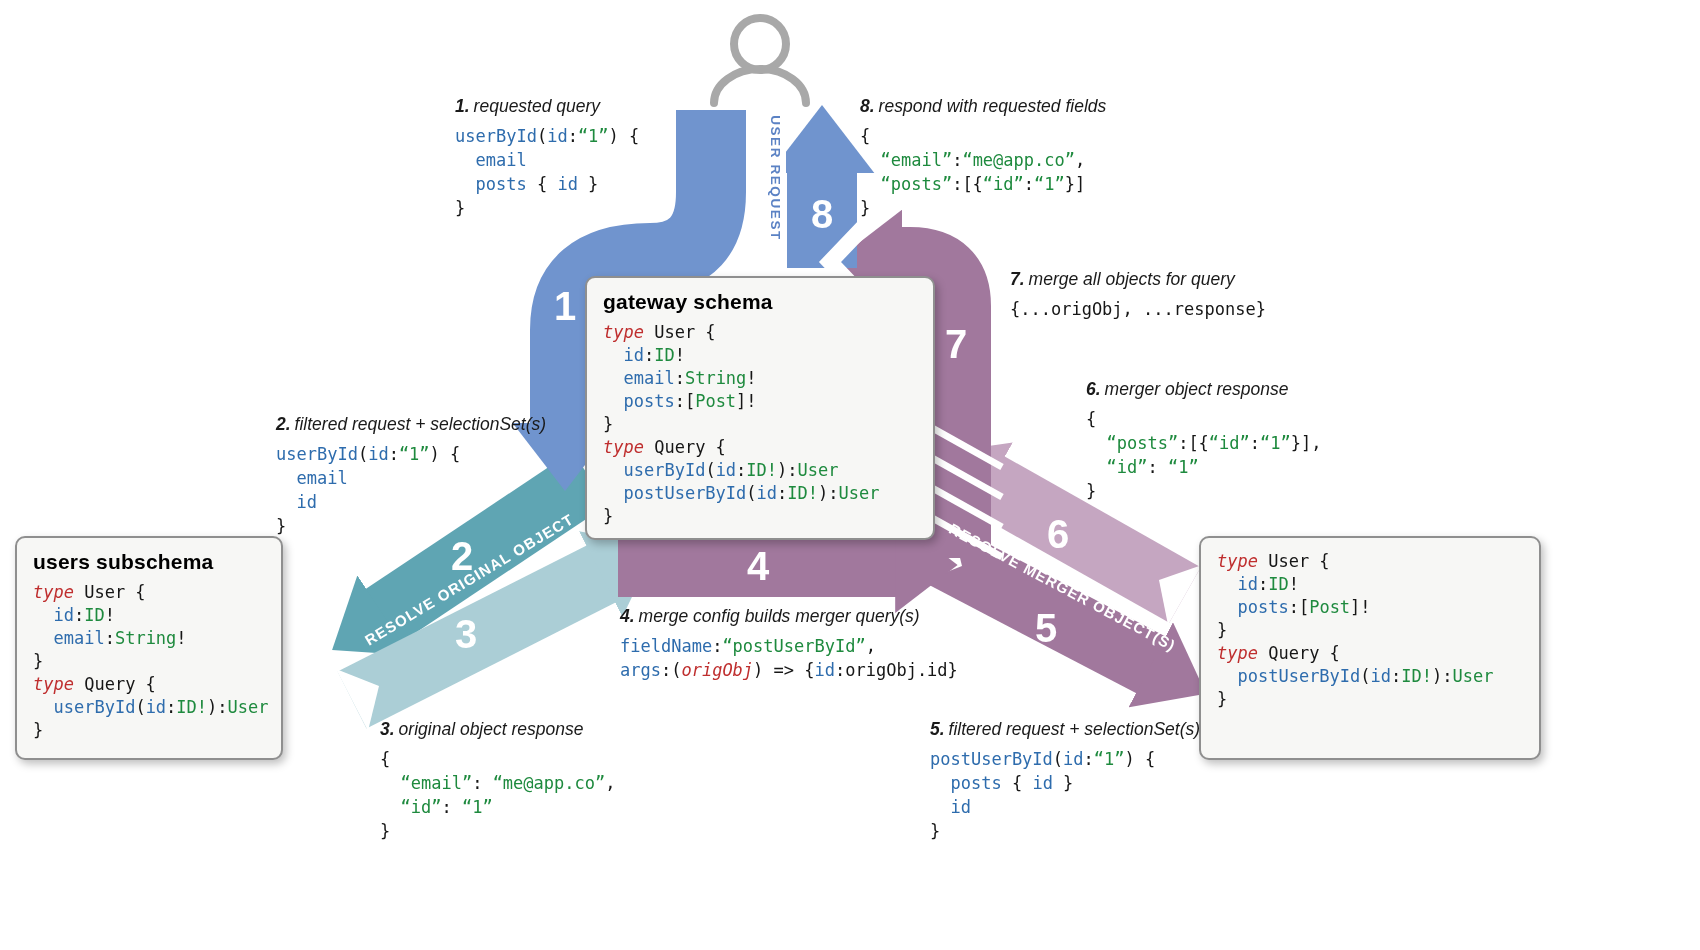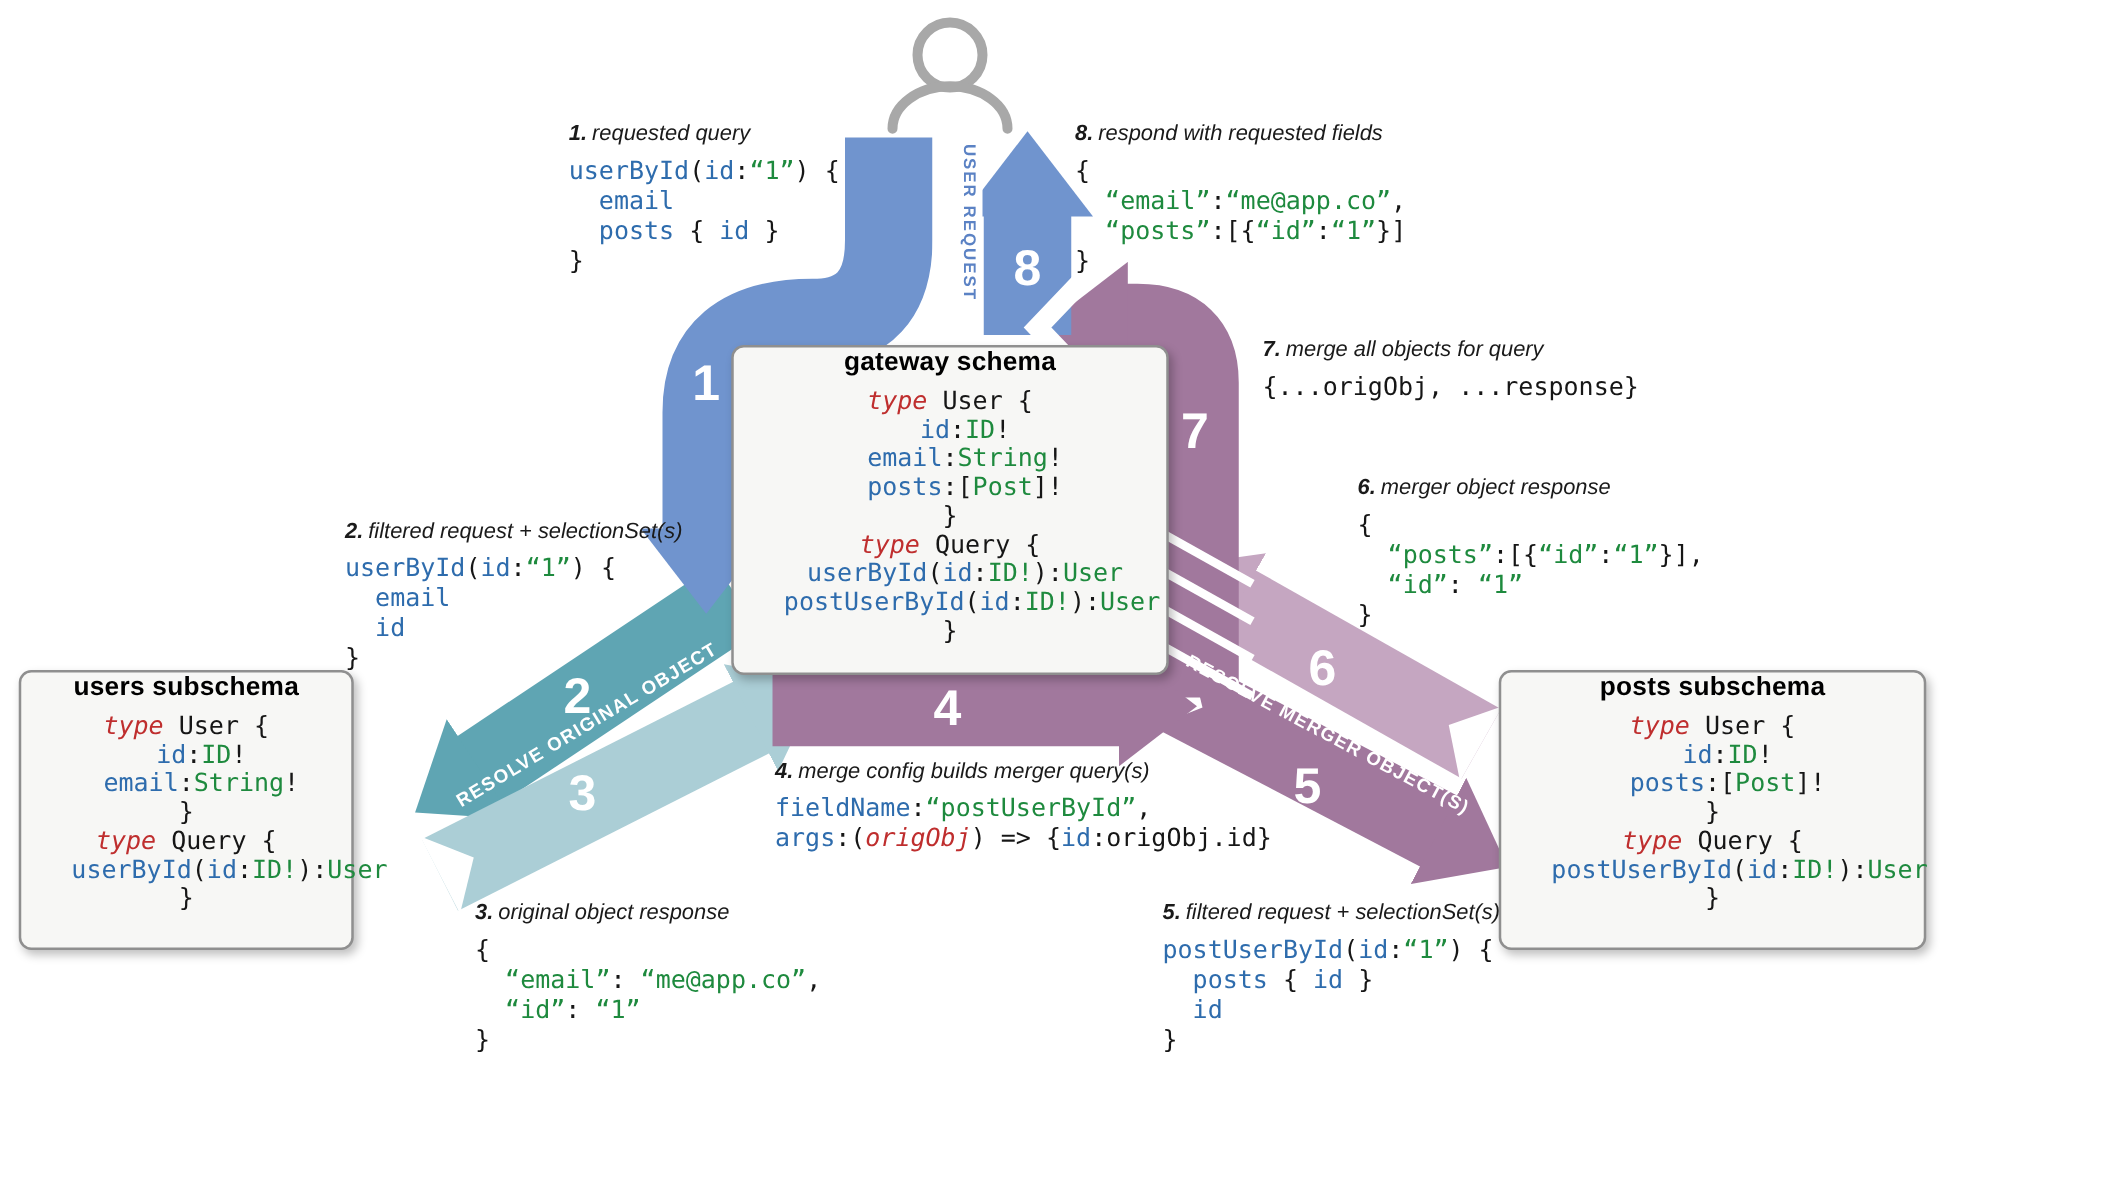--- a/index.html
+++ b/index.html
@@ -1,23 +1,23 @@
 <!DOCTYPE html>
 <html><head>
 <meta charset="utf-8">
 <style>
   *{margin:0;padding:0;box-sizing:border-box;}
   body{background:#fff;}
   .canvas{position:relative;width:1700px;height:950px;background:#fff;overflow:hidden;
           font-family:"Liberation Sans",sans-serif;}
   .layer{position:absolute;inset:0;width:1700px;height:950px;}
   .box{position:absolute;background:#f7f7f5;border:2px solid #8f8f8f;border-radius:10px;
-       box-shadow:3px 4px 8px rgba(0,0,0,.25);padding:0 16px;text-align:center;}
+       box-shadow:3px 4px 8px rgba(0,0,0,.25);padding:12px 16px;}
   .box-title{font-size:21px;font-weight:bold;color:#000;margin-bottom:7px;letter-spacing:.2px;}
-  .code{font-family:"DejaVu Sans Mono","Liberation Mono",monospace;font-size:20px;line-height:23px;
+  .code{font-family:"DejaVu Sans Mono","Liberation Mono",monospace;font-size:17px;line-height:23px;
         white-space:pre;color:#161616;}
   .step{position:absolute;}
   .step-header{font-size:17.5px;font-style:italic;color:#1a1a1a;margin-bottom:7px;}
   .step-num{font-weight:bold;margin-right:4px;}
   .step .code{line-height:24px;}
   .tok-k{color:#bf2e2e;font-style:italic;}
   .tok-f{color:#2e6cad;}
   .tok-t{color:#1e8a3e;}
   .tok-s{color:#1e8a3e;}
   .tok-p{color:#161616;}
@@ -104,21 +104,20 @@
     <div class="box-title">gateway schema</div>
     <div class="code"><div class="code-line"><span class="tok-k">type</span><span class="tok-p"> User {</span></div><div class="code-line"><span class="tok-p">  </span><span class="tok-f">id</span><span class="tok-p">:</span><span class="tok-t">ID</span><span class="tok-p">!</span></div><div class="code-line"><span class="tok-p">  </span><span class="tok-f">email</span><span class="tok-p">:</span><span class="tok-t">String</span><span class="tok-p">!</span></div><div class="code-line"><span class="tok-p">  </span><span class="tok-f">posts</span><span class="tok-p">:[</span><span class="tok-t">Post</span><span class="tok-p">]!</span></div><div class="code-line"><span class="tok-p">}</span></div><div class="code-line"><span class="tok-k">type</span><span class="tok-p"> Query {</span></div><div class="code-line"><span class="tok-p">  </span><span class="tok-f">userById</span><span class="tok-p">(</span><span class="tok-f">id</span><span class="tok-p">:</span><span class="tok-t">ID!</span><span class="tok-p">):</span><span class="tok-t">User</span></div><div class="code-line"><span class="tok-p">  </span><span class="tok-f">postUserById</span><span class="tok-p">(</span><span class="tok-f">id</span><span class="tok-p">:</span><span class="tok-t">ID!</span><span class="tok-p">):</span><span class="tok-t">User</span></div><div class="code-line"><span class="tok-p">}</span></div></div>
   </div>
 
   <div class="box" style="left:15px;top:536px;width:268px;height:224px;">
     <div class="box-title">users subschema</div>
     <div class="code"><div class="code-line"><span class="tok-k">type</span><span class="tok-p"> User {</span></div><div class="code-line"><span class="tok-p">  </span><span class="tok-f">id</span><span class="tok-p">:</span><span class="tok-t">ID</span><span class="tok-p">!</span></div><div class="code-line"><span class="tok-p">  </span><span class="tok-f">email</span><span class="tok-p">:</span><span class="tok-t">String</span><span class="tok-p">!</span></div><div class="code-line"><span class="tok-p">}</span></div><div class="code-line"><span class="tok-k">type</span><span class="tok-p"> Query {</span></div><div class="code-line"><span class="tok-p">  </span><span class="tok-f">userById</span><span class="tok-p">(</span><span class="tok-f">id</span><span class="tok-p">:</span><span class="tok-t">ID!</span><span class="tok-p">):</span><span class="tok-t">User</span></div><div class="code-line"><span class="tok-p">}</span></div></div>
   </div>
 
   <div class="box" style="left:1199px;top:536px;width:342px;height:224px;">
-    <div class="box-title">posts subschema</div>
     <div class="code"><div class="code-line"><span class="tok-k">type</span><span class="tok-p"> User {</span></div><div class="code-line"><span class="tok-p">  </span><span class="tok-f">id</span><span class="tok-p">:</span><span class="tok-t">ID</span><span class="tok-p">!</span></div><div class="code-line"><span class="tok-p">  </span><span class="tok-f">posts</span><span class="tok-p">:[</span><span class="tok-t">Post</span><span class="tok-p">]!</span></div><div class="code-line"><span class="tok-p">}</span></div><div class="code-line"><span class="tok-k">type</span><span class="tok-p"> Query {</span></div><div class="code-line"><span class="tok-p">  </span><span class="tok-f">postUserById</span><span class="tok-p">(</span><span class="tok-f">id</span><span class="tok-p">:</span><span class="tok-t">ID!</span><span class="tok-p">):</span><span class="tok-t">User</span></div><div class="code-line"><span class="tok-p">}</span></div></div>
   </div>
 
   <div class="step" style="left:455px;top:96px;">
     <div class="step-header"><span class="step-num">1.</span><span>requested query</span></div>
     <div class="code"><div class="code-line"><span class="tok-f">userById</span><span class="tok-p">(</span><span class="tok-f">id</span><span class="tok-p">:</span><span class="tok-s">“1”</span><span class="tok-p">) {</span></div><div class="code-line"><span class="tok-p">  </span><span class="tok-f">email</span></div><div class="code-line"><span class="tok-p">  </span><span class="tok-f">posts</span><span class="tok-p"> { </span><span class="tok-f">id</span><span class="tok-p"> }</span></div><div class="code-line"><span class="tok-p">}</span></div></div>
   </div>
 
   <div class="step" style="left:276px;top:370px;margin-top:44px;">
     <div class="step-header"><span class="step-num">2.</span><span>filtered request + selectionSet(s)</span></div>

